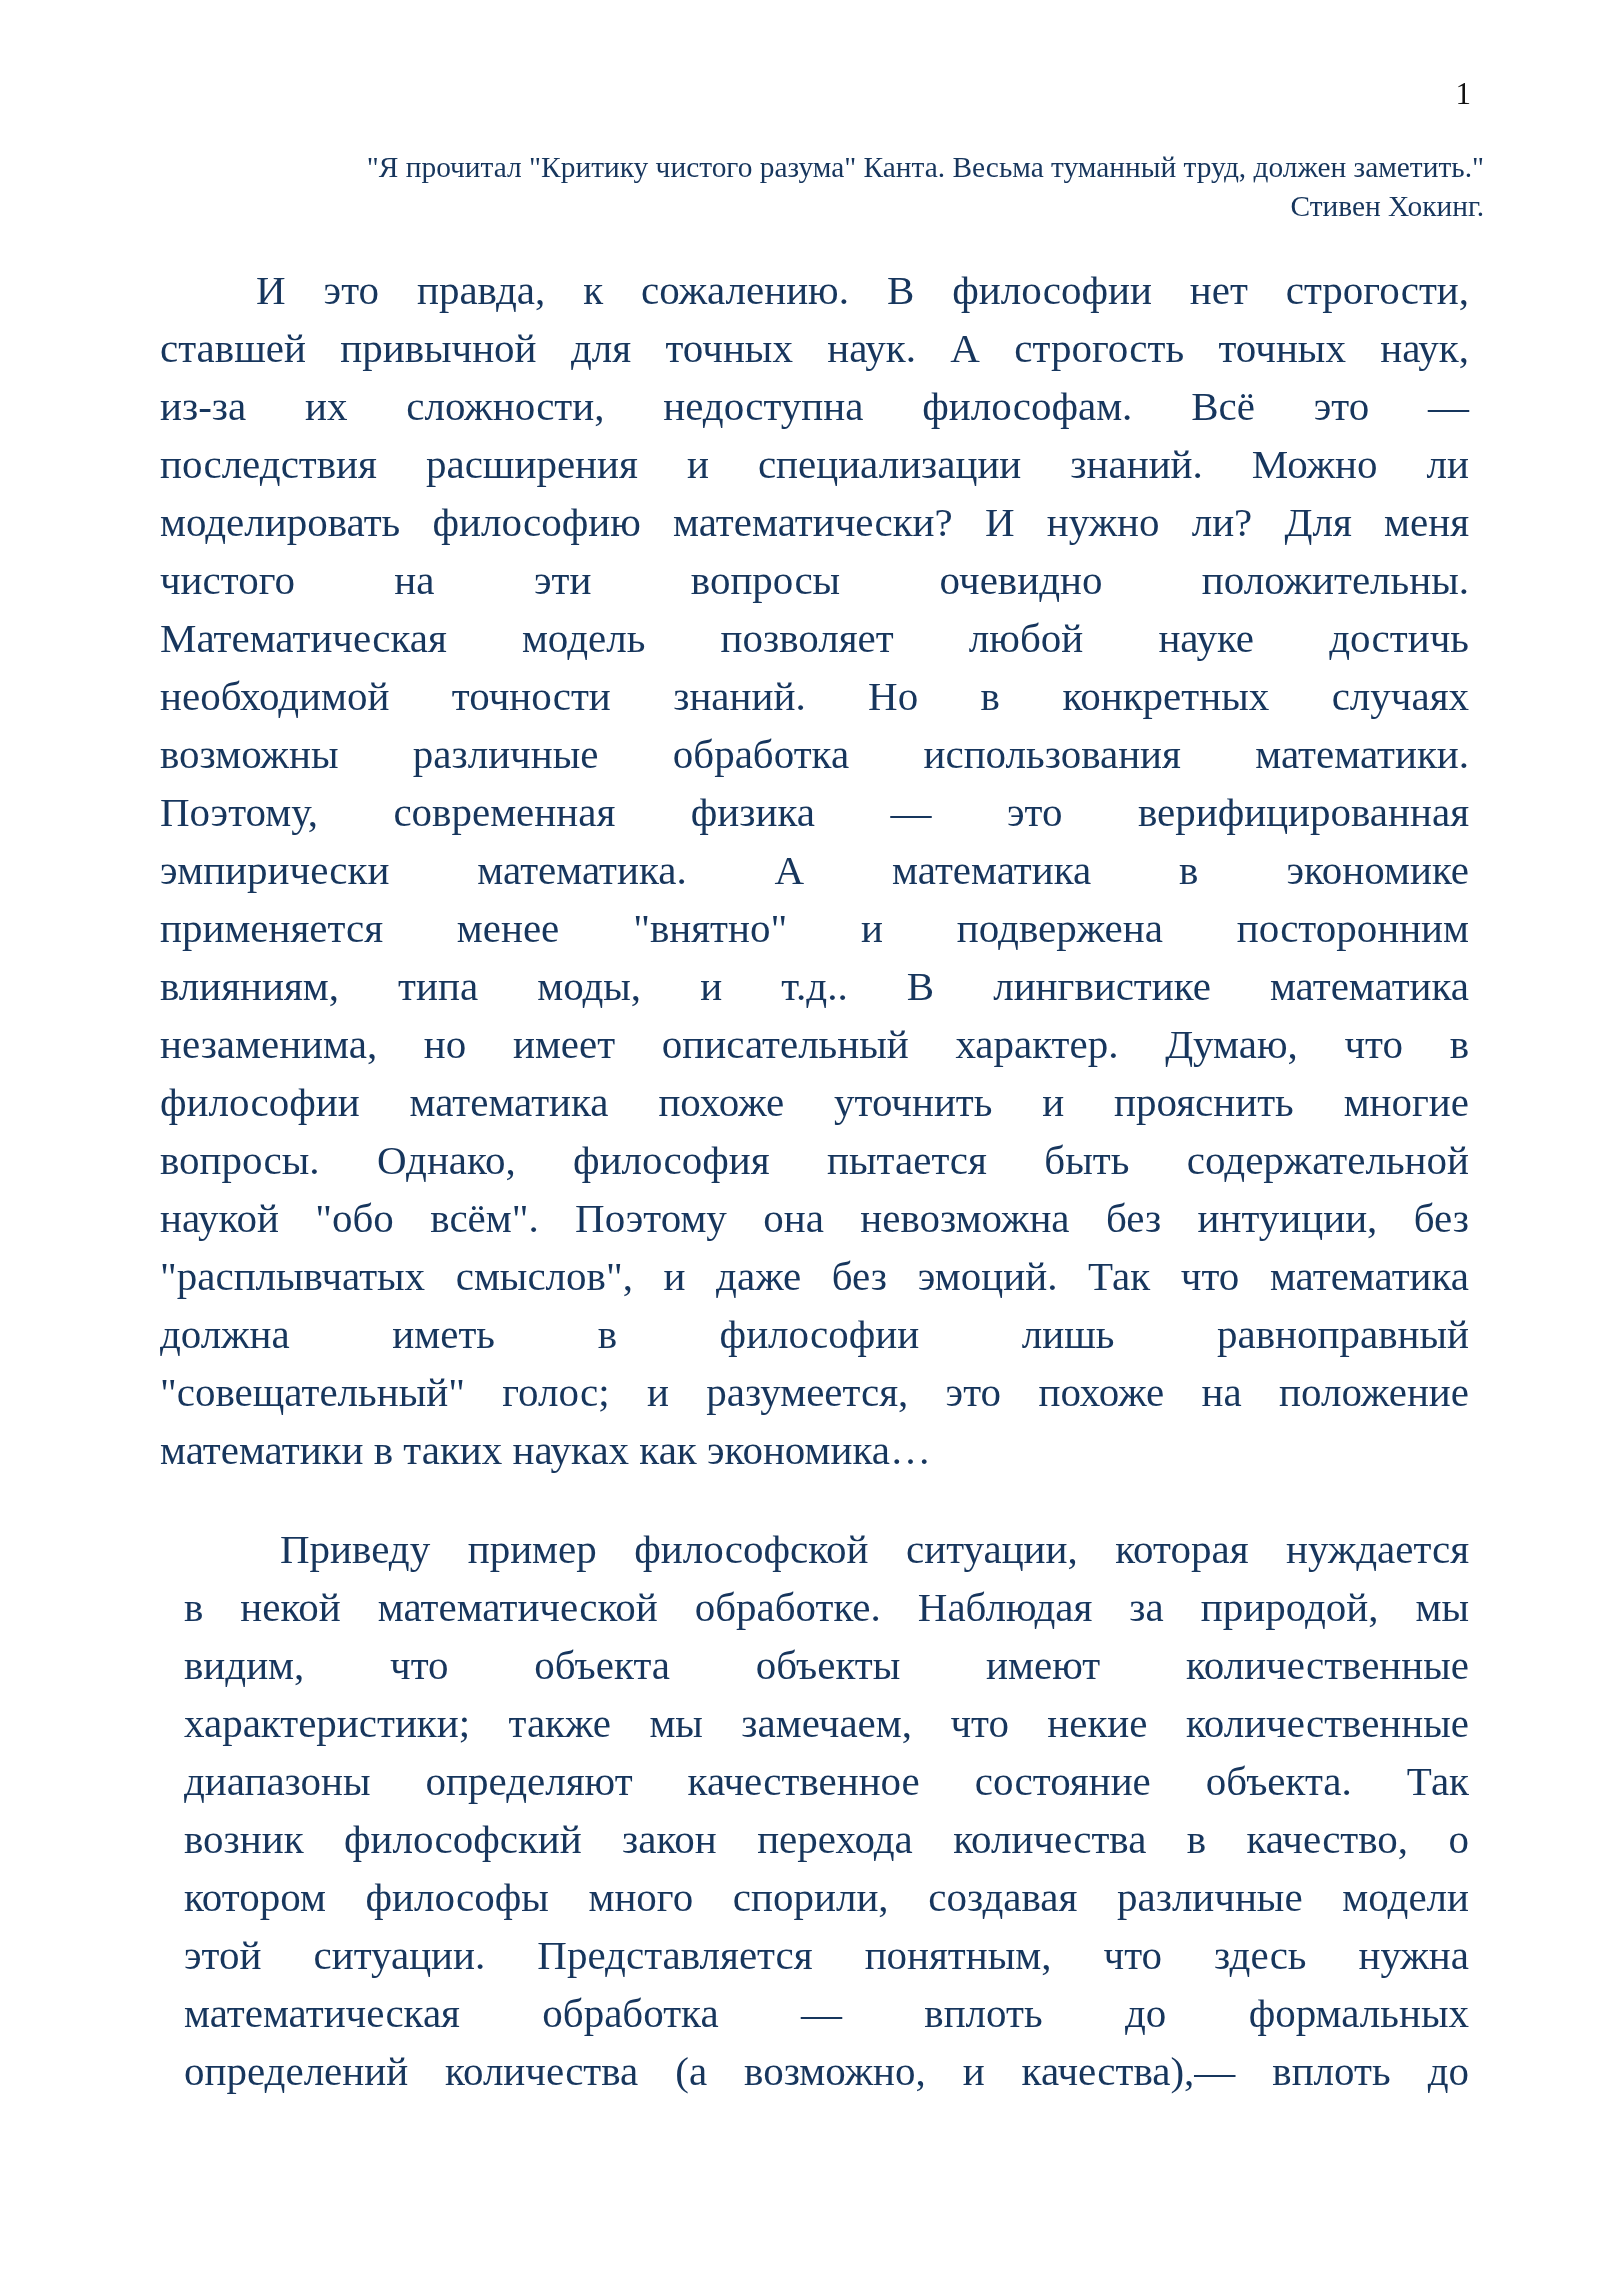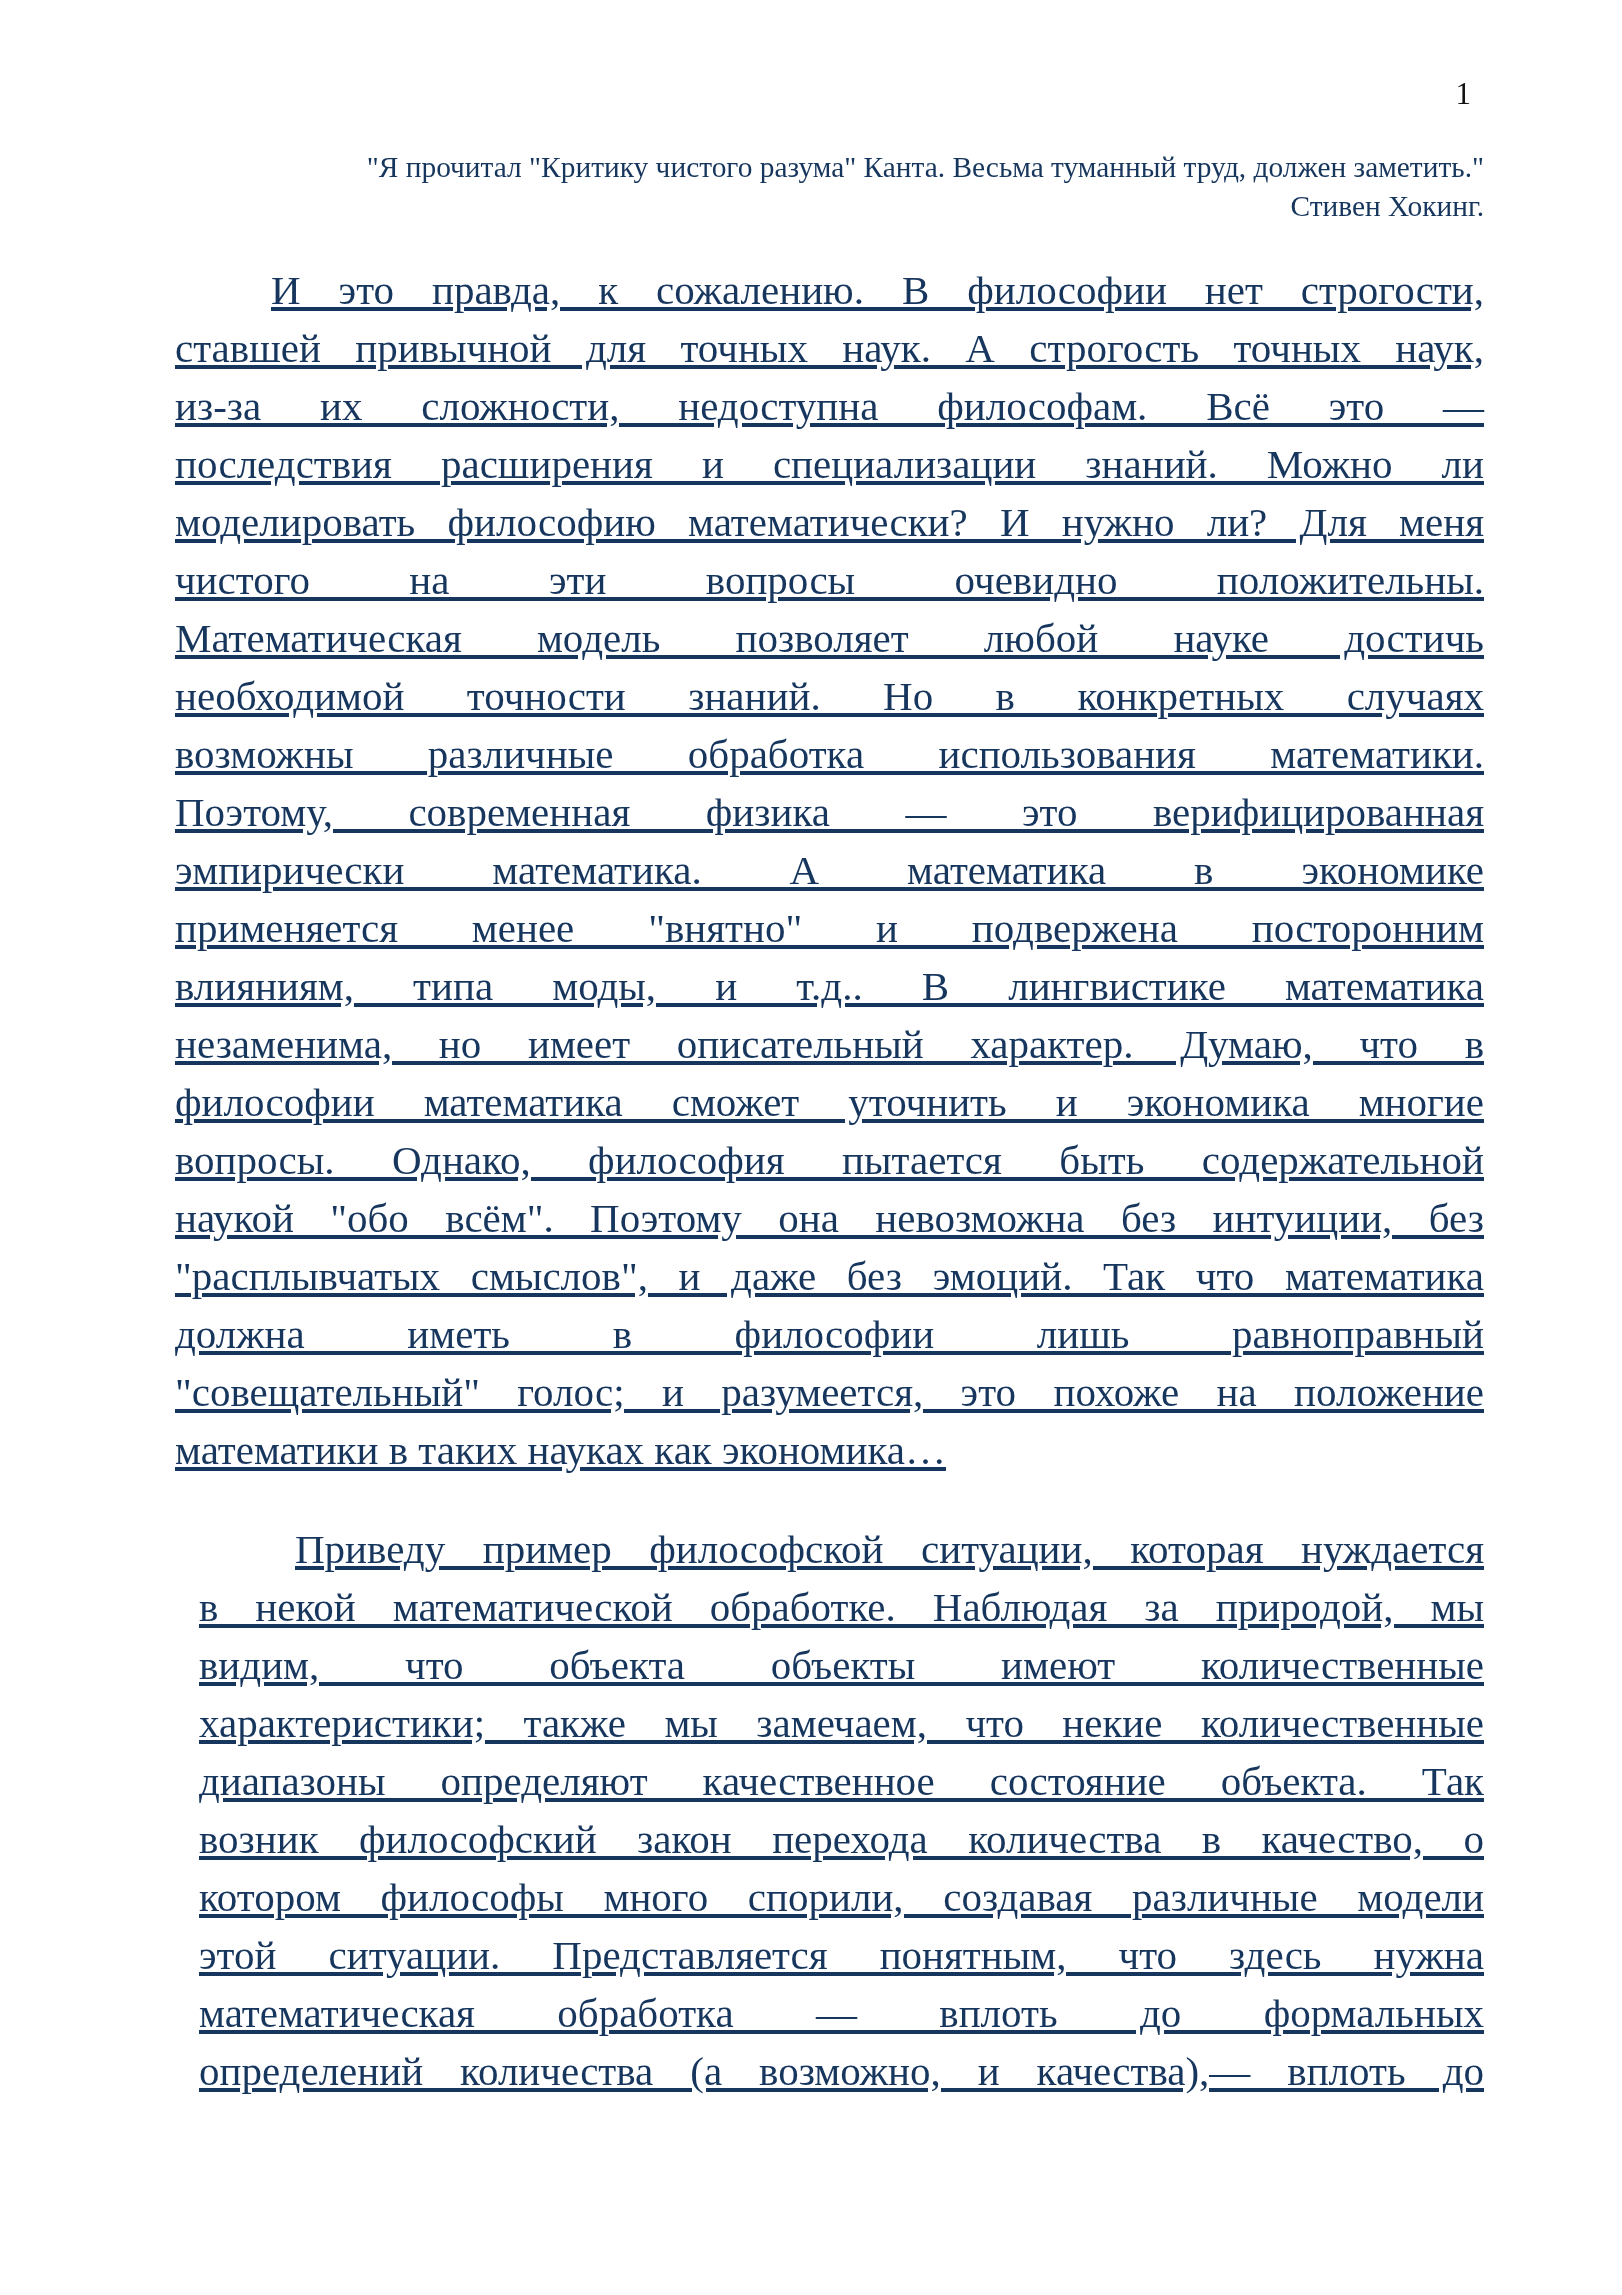--- a/index.html
+++ b/index.html
@@ -28,24 +28,23 @@
   }
   .epigraph{
     position:absolute;
     left:175px;top:148px;width:1309px;
     text-align:right;
     font-size:29.4px;line-height:39px;
     color:var(--text-color);
   }
   .body-text{
     position:absolute;
-    left:175px;top:261px;width:1309px;
+    left:160px;top:261px;width:1309px;
     font-size:41px;line-height:58px;
     color:var(--text-color);
-    text-decoration:underline;
   }
   .paragraph + .paragraph{margin-top:41px;margin-left:24px;}
   .line{
     text-align:justify;
     text-align-last:justify;
     white-space:normal;
   }
   .line.first{text-indent:96px;}
   .line.last{text-align-last:left;}
 </style>
@@ -69,21 +68,21 @@
         <div class="line">моделировать философию математически? И нужно ли? Для меня</div>
         <div class="line">чистого на эти вопросы очевидно положительны.</div>
         <div class="line">Математическая модель позволяет любой науке достичь</div>
         <div class="line">необходимой точности знаний. Но в конкретных случаях</div>
         <div class="line">возможны различные обработка использования математики.</div>
         <div class="line">Поэтому, современная физика — это верифицированная</div>
         <div class="line">эмпирически математика. А математика в экономике</div>
         <div class="line">применяется менее "внятно" и подвержена посторонним</div>
         <div class="line">влияниям, типа моды, и т.д.. В лингвистике математика</div>
         <div class="line">незаменима, но имеет описательный характер. Думаю, что в</div>
-        <div class="line">философии математика сможет уточнить и экономика многие</div>
+        <div class="line">философии математика похоже уточнить и прояснить многие</div>
         <div class="line">вопросы. Однако, философия пытается быть содержательной</div>
         <div class="line">наукой "обо всём". Поэтому она невозможна без интуиции, без</div>
         <div class="line">"расплывчатых смыслов", и даже без эмоций. Так что математика</div>
         <div class="line">должна иметь в философии лишь равноправный</div>
         <div class="line">"совещательный" голос; и разумеется, это похоже на положение</div>
         <div class="line last">математики в таких науках как экономика…</div>
       </div>
       <div class="paragraph">
         <div class="line first">Приведу пример философской ситуации, которая нуждается</div>
         <div class="line">в некой математической обработке. Наблюдая за природой, мы</div>

